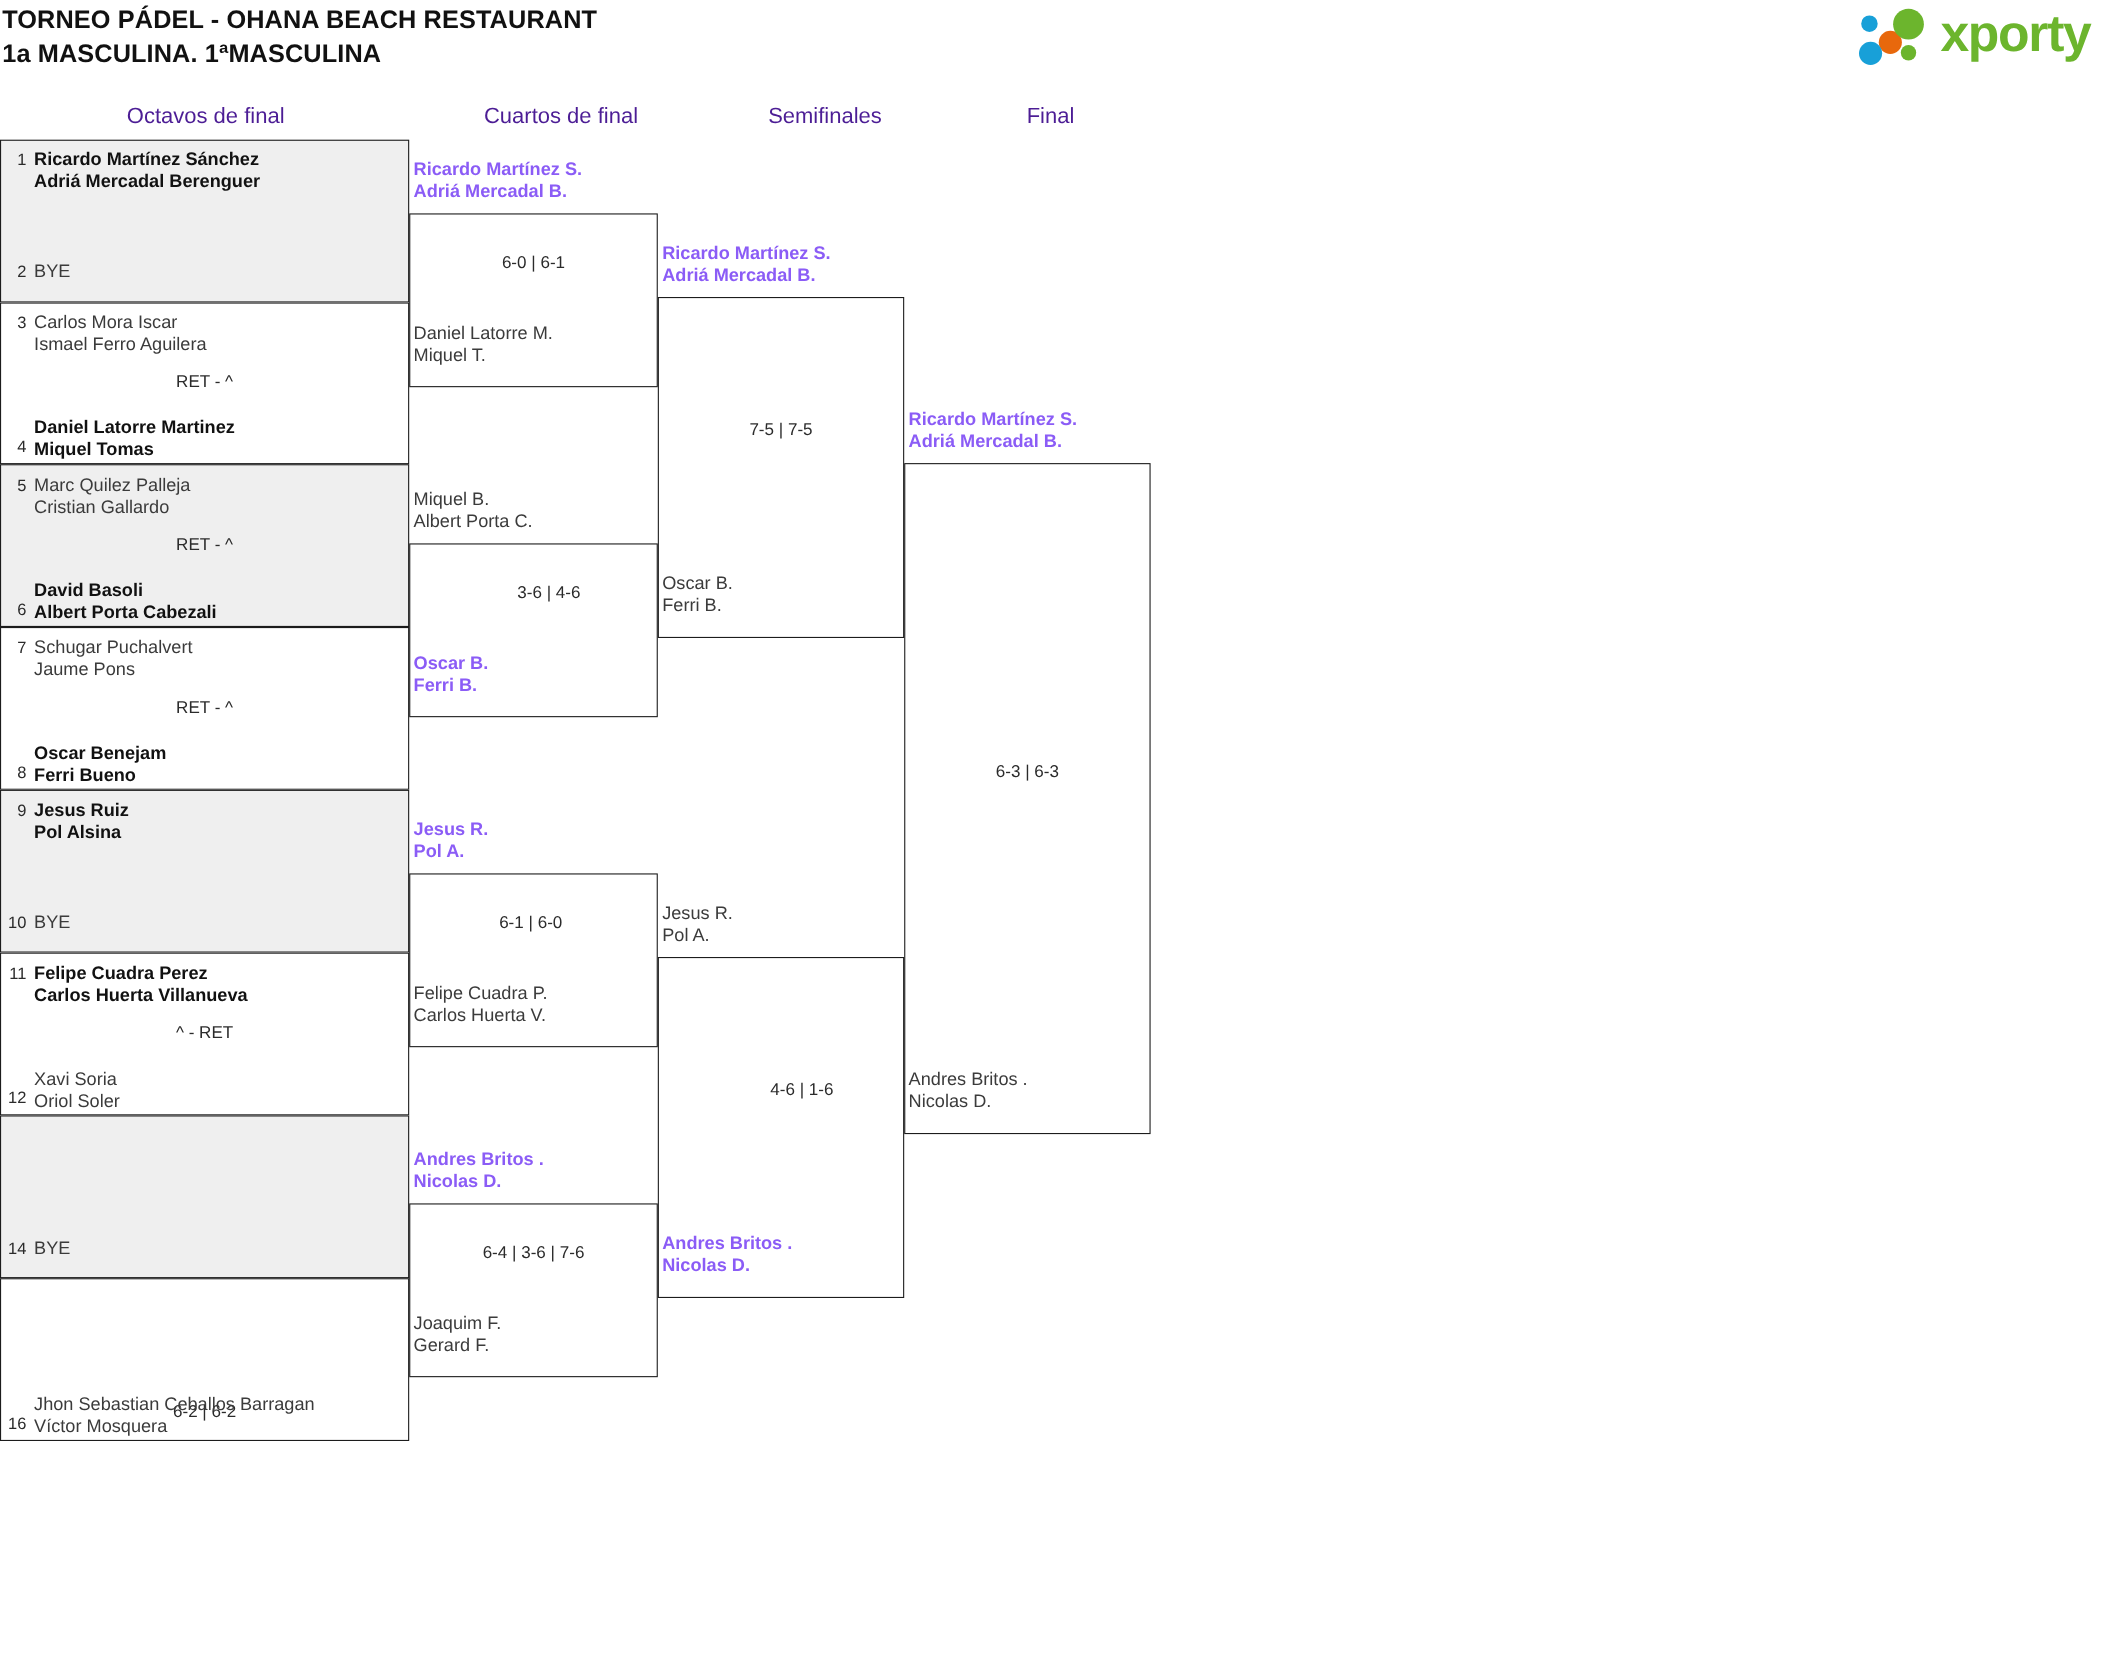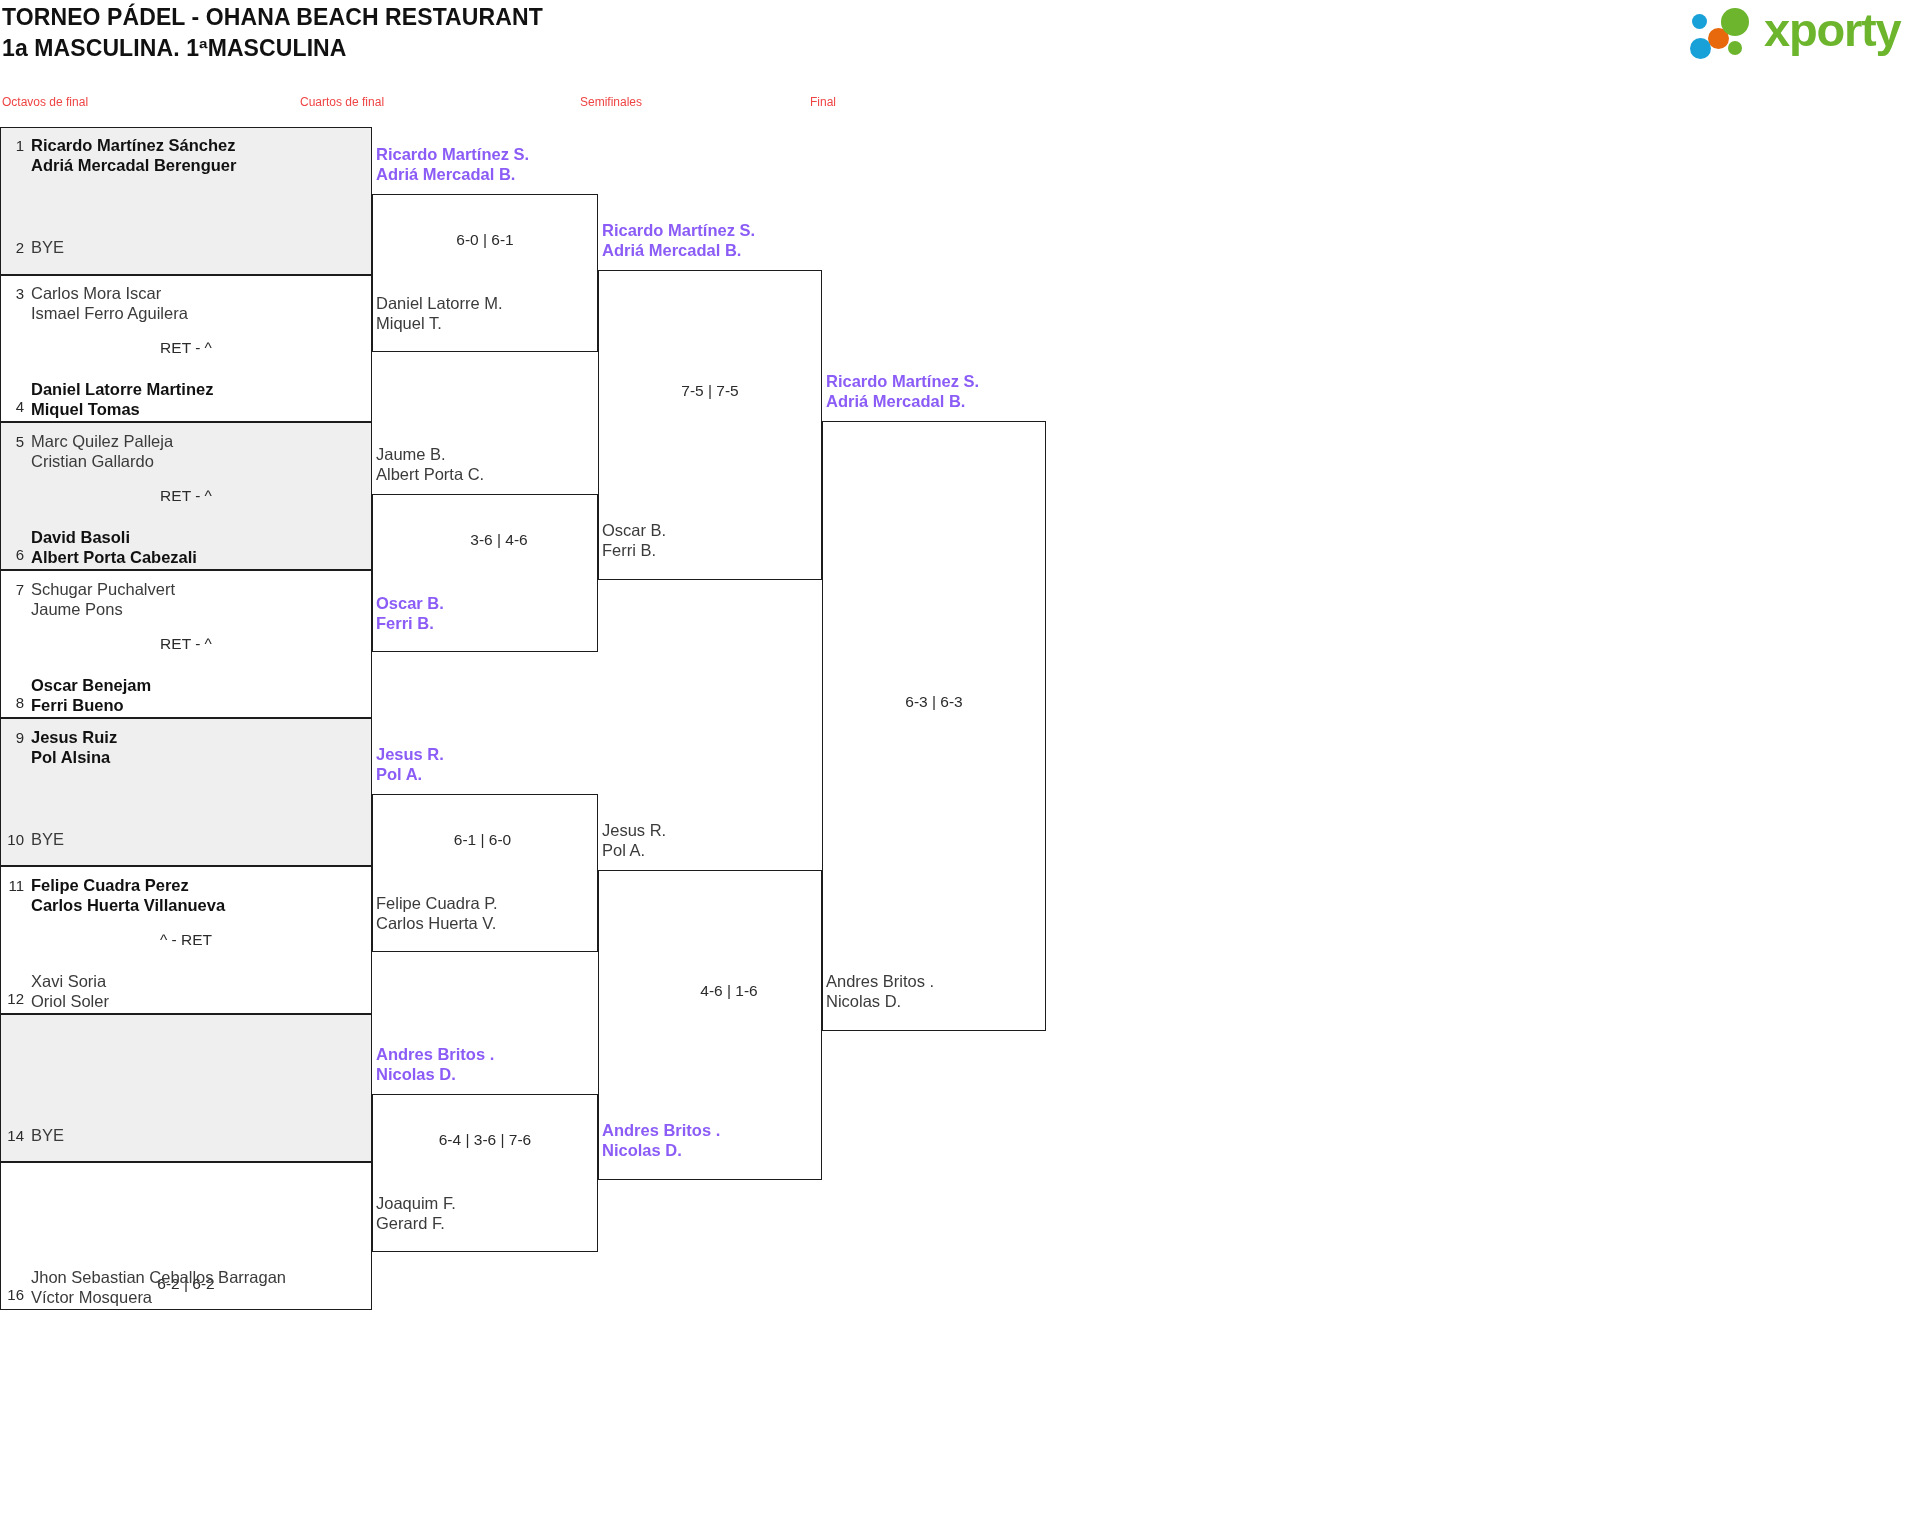--- a/index.html
+++ b/index.html
@@ -29,24 +29,25 @@
   .dot { position: absolute; border-radius: 50%; }
   .logo-word {
     position: absolute; left: 74px; top: -2px;
     font-size: 47px; font-weight: 700; letter-spacing: -1.2px;
     line-height: 56px;
   }
 
   
   .round-hd {
     position: absolute;
-    font-size: 12px;
+    font-size: 20px;
     font-weight: 400;
-    color: #ef4444;
+    color: #4c1d95;
     white-space: nowrap;
+    text-align: center;
   }
 
   
   .match {
     position: absolute;
     border: 1px solid #1c1c1c;
   }
   .match.shaded { background: #efefef; }
   .match.plain  { background: #ffffff; }
 
@@ -250,21 +251,21 @@
     <span class="ln">Adriá Mercadal B.</span>
   </div>
   <div class="conn closed" style="left:372px; top:194px; width:226px; height:158px;"></div>
   <div class="score" style="left:372px; top:231px; width:226px;">6-0 | 6-1</div>
   <div class="adv lose" style="left:376px; top:294px;">
     <span class="ln">Daniel Latorre M.</span>
     <span class="ln">Miquel T.</span>
   </div>
 
   <div class="adv lose" style="left:376px; top:445px;">
-    <span class="ln">Jaume B.</span>
+    <span class="ln">Miquel B.</span>
     <span class="ln">Albert Porta C.</span>
   </div>
   <div class="conn closed" style="left:372px; top:494px; width:226px; height:158px;"></div>
   <div class="score" style="left:372px; top:531px; width:226px;padding-left:28px;">3-6 | 4-6</div>
   <div class="adv win" style="left:376px; top:594px;">
     <span class="ln">Oscar B.</span>
     <span class="ln">Ferri B.</span>
   </div>
 
   <div class="adv win" style="left:376px; top:745px;">

